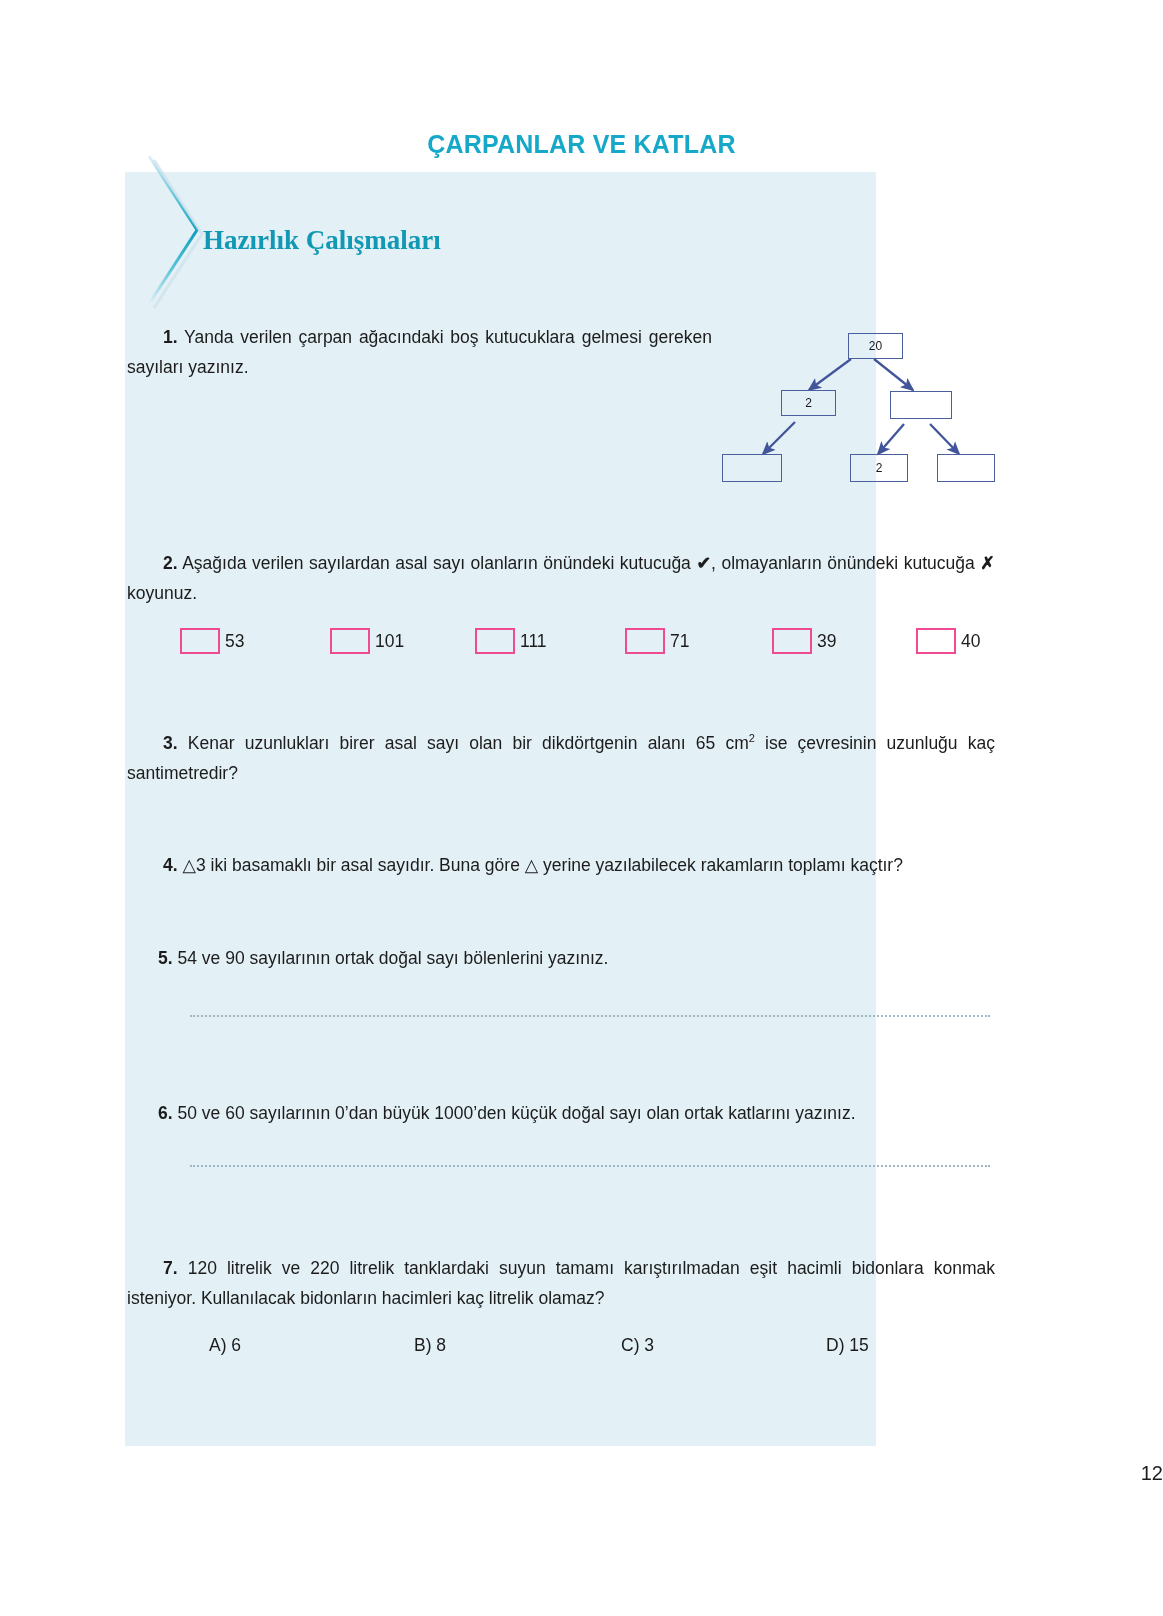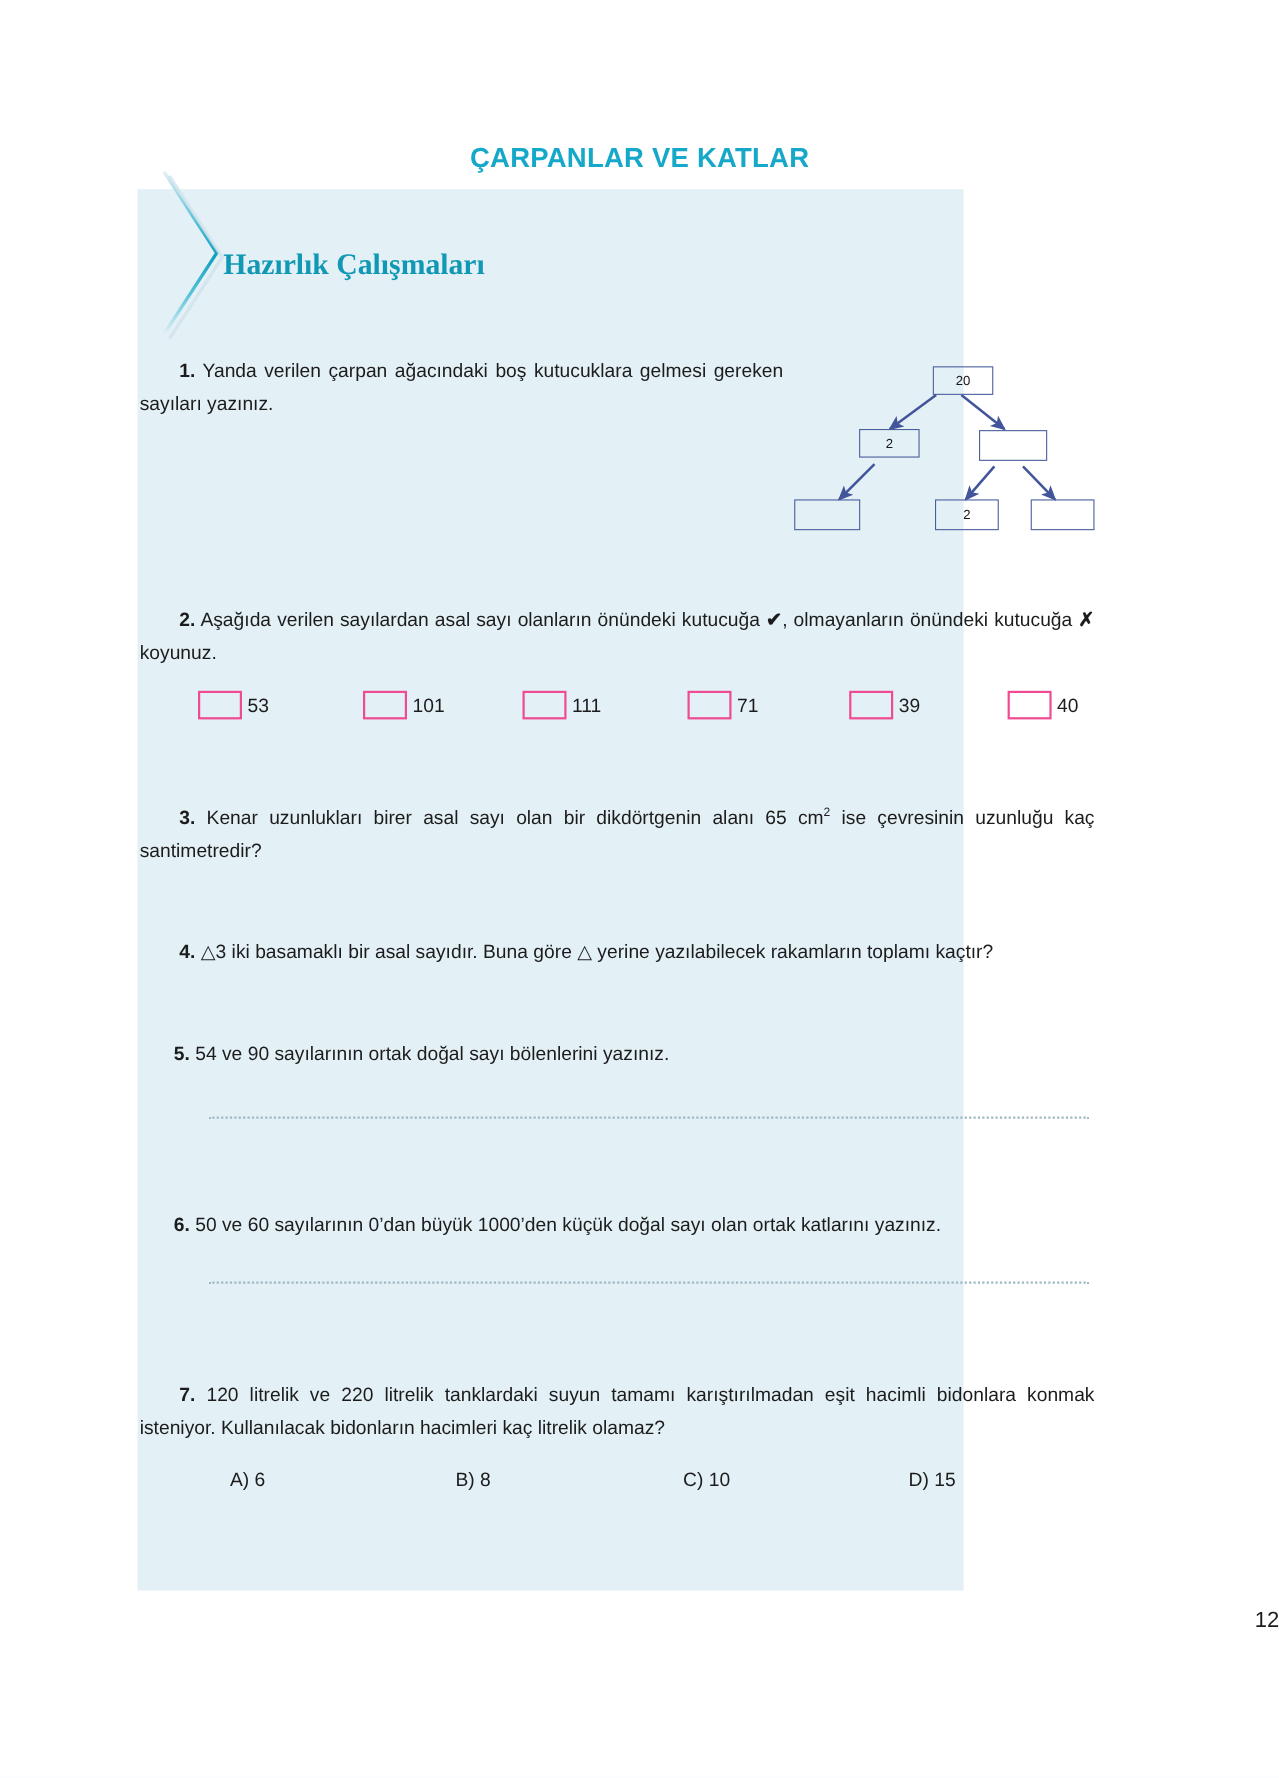--- a/index.html
+++ b/index.html
@@ -307,17 +307,17 @@
 <div class="q" style="left:127px; top:1253px; width:868px;">
   <p class="just indent">
     <span class="num">7.</span>
     <span>120 litrelik ve 220 litrelik tanklardaki suyun tamamı karıştırılmadan eşit hacimli bidonlara konmak isteniyor. Kullanılacak bidonların hacimleri kaç litrelik olamaz?</span>
   </p>
 </div>
 
 <div class="options">
   <div class="option" style="left:0px;">A) 6</div>
   <div class="option" style="left:205px;">B) 8</div>
-  <div class="option" style="left:412px;">C) 10</div>
+  <div class="option" style="left:412px;">C) 3</div>
   <div class="option" style="left:617px;">D) 15</div>
 </div>
 
 <div class="page-number">12</div>
 
 </body></html>

